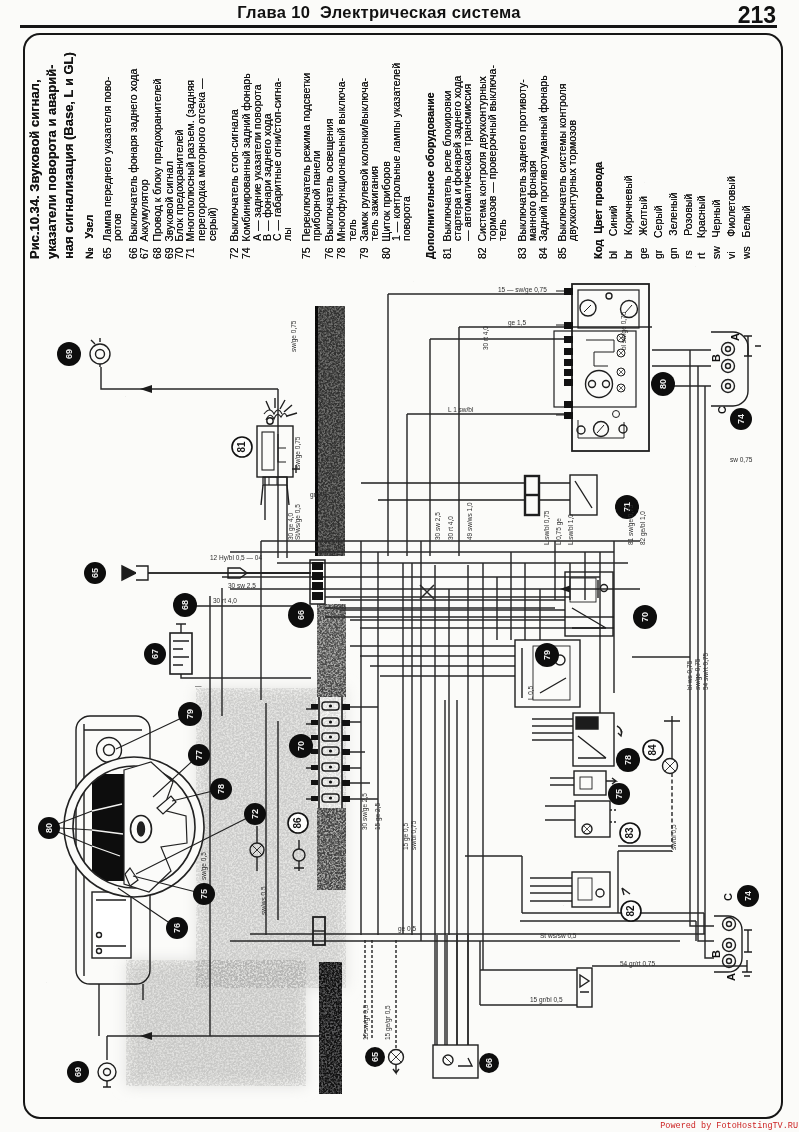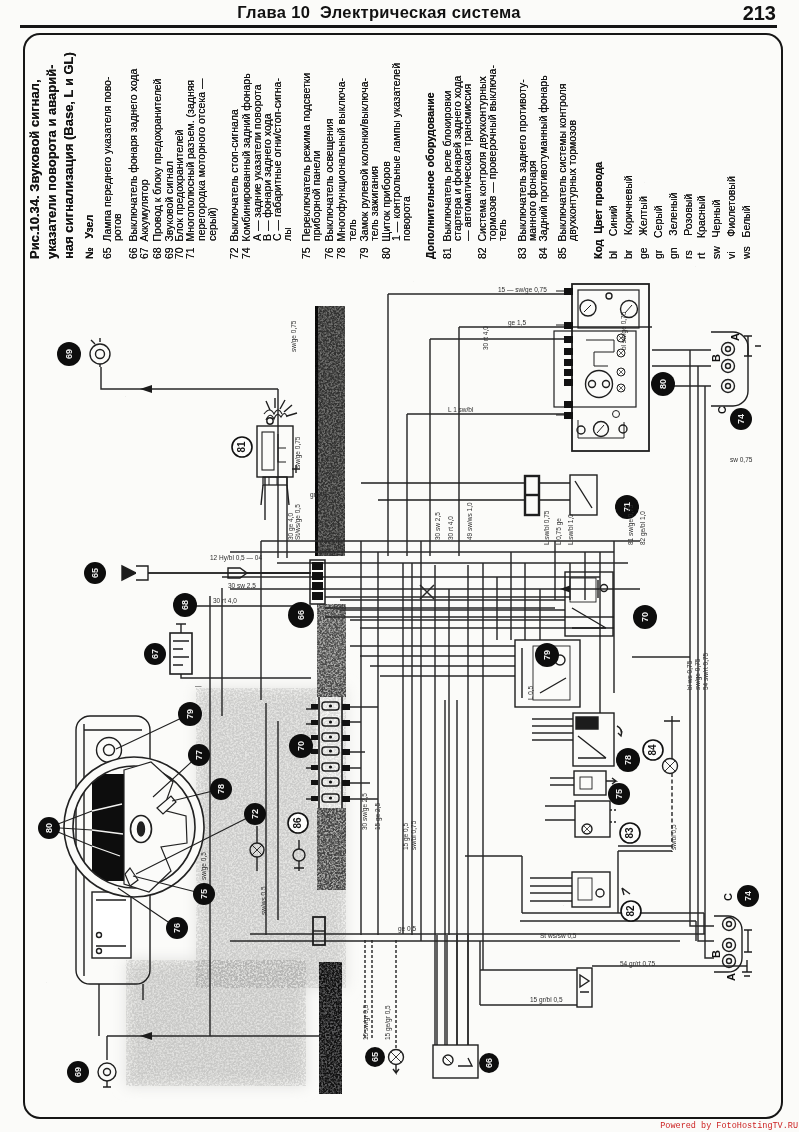--- a/index.html
+++ b/index.html
@@ -1,20 +1,20 @@
 <!DOCTYPE html>
 <html><head>
 <meta charset="utf-8">
 <style>
   html,body{margin:0;padding:0;}
   body{width:799px;height:1132px;position:relative;background:#fbfbf9;overflow:hidden;
        font-family:"Liberation Sans",sans-serif;}
   .hdr{position:absolute;left:0;top:3px;width:758px;text-align:center;font-size:16.5px;
        font-weight:bold;color:#111;letter-spacing:0.35px;}
-  .pageno{position:absolute;right:23px;top:2px;font-size:20px;font-weight:bold;color:#111;}
+  .pageno{position:absolute;right:23px;top:2px;font-size:23px;font-weight:bold;color:#111;}
   .rule{position:absolute;left:20px;top:25px;width:757px;height:2.5px;background:#151515;}
   .box{position:absolute;left:23px;top:33px;width:756px;height:1082px;border:2.6px solid #161616;
        border-radius:17px;}
   .v{position:absolute;transform-origin:0 0;transform:rotate(-90deg);white-space:nowrap;
      font-size:10.5px;color:#141414;line-height:11px;text-shadow:0 0 0.45px #222;}
   .vb{font-weight:bold;}
   .vt{font-size:13px;font-weight:bold;}
   .wm{position:absolute;right:1px;top:1121px;font-family:"Liberation Mono",monospace;
       font-size:8.5px;color:#c22;font-weight:normal;}
 </style>

